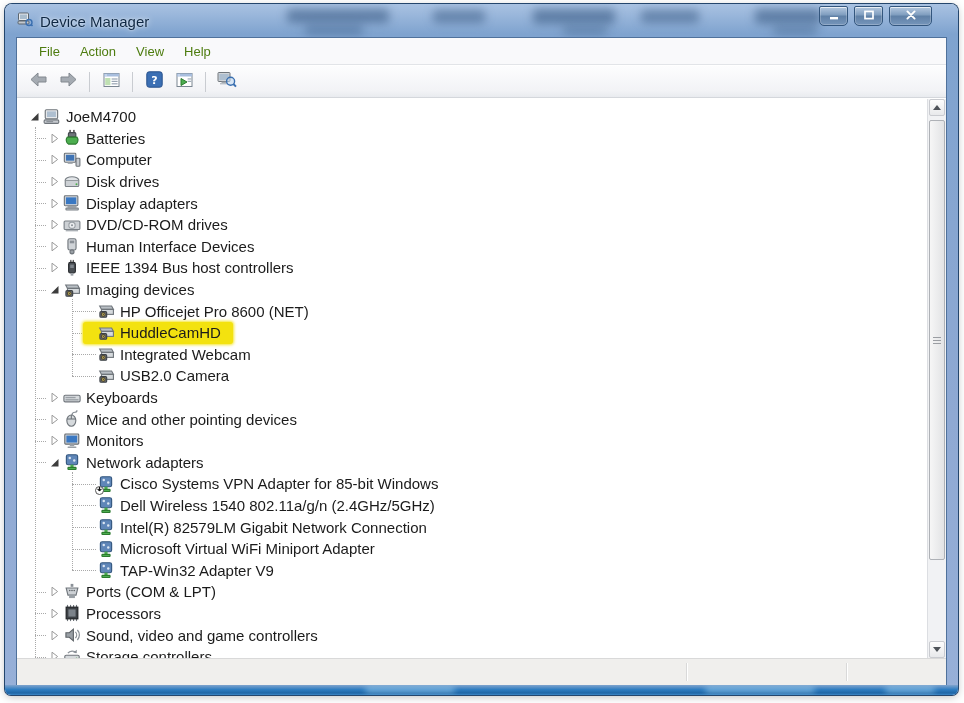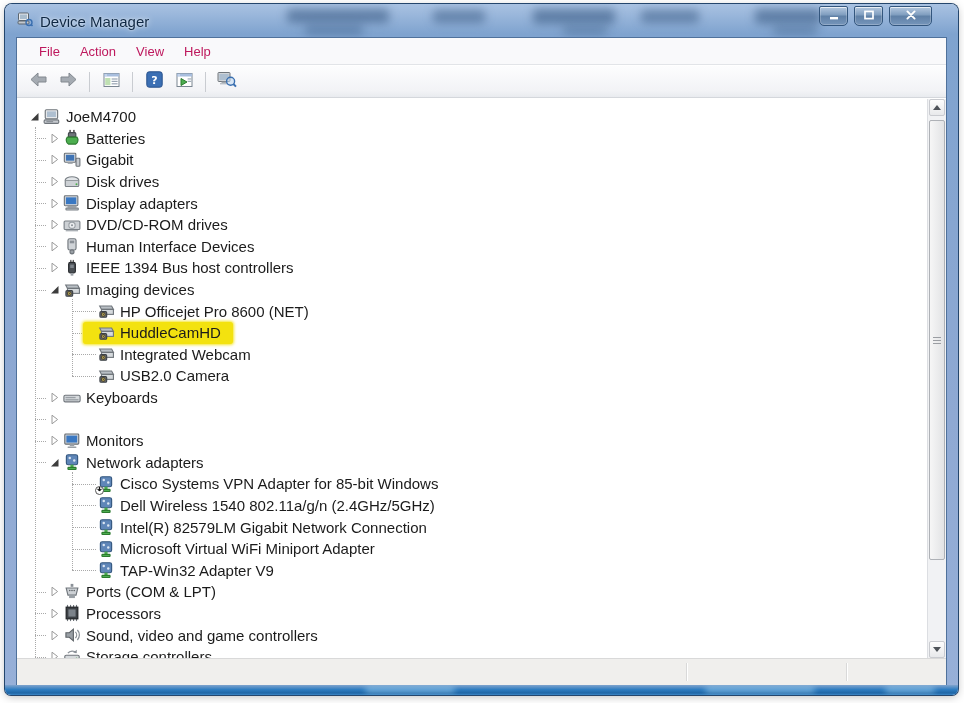--- a/index.html
+++ b/index.html
@@ -24,21 +24,21 @@
   .cap-btn.close { width:43px; }
   .bborder { position:absolute; left:0; right:0; bottom:0; height:10px; border-radius:0 0 6px 6px;
              background:linear-gradient(180deg,#7fa3cd 0%,#2f7dc1 45%,#1f66a6 80%,#3d88c8 100%); overflow:hidden; }
   .streak { position:absolute; top:2px; height:5px; border-radius:3px; background:#9fd0f0; filter:blur(3px); opacity:.8; }
 
   
   .inner { position:absolute; left:11px; right:11px; top:33px; bottom:9px;
            background:#ffffff; border:1px solid #4f719b; }
   .menubar { position:absolute; left:0; right:0; top:0; height:27px; background:#f9f9fb;
              border-bottom:1px solid #e2e4e8; display:flex; align-items:center; padding-left:12px; }
-  .menu-item { font-size:13px; color:#be185d; padding:4px 10px; cursor:default; }
+  .menu-item { font-size:13px; color:#4d7c0f; padding:4px 10px; cursor:default; }
   .toolbar { position:absolute; left:0; right:0; top:28px; height:32px;
              background:linear-gradient(180deg,#fdfdfe 0%,#f2f3f6 80%,#e9ebef 100%);
              border-bottom:1px solid #d4d7dc; display:flex; align-items:center; padding-left:8px; gap:4px; }
   .tb-btn { width:26px; height:24px; display:flex; align-items:center; justify-content:center; border-radius:3px; cursor:pointer; }
   .tb-sep { width:1px; height:20px; background:#c9ccd1; margin:0 4px; }
 
   
   .content { position:absolute; left:0; right:0; top:61px; bottom:27px; background:#fff; overflow:hidden; }
   .tree { position:absolute; left:0; top:0; right:19px; bottom:0; padding-top:7px; overflow:hidden; }
   .row { position:relative; height:21.6px; display:flex; align-items:center; cursor:default; }
@@ -232,21 +232,21 @@
             </span>
             <span class="row-body">
               <span class="ticon">
                 <svg viewBox="0 0 16 16">
                   <rect x="1.2" y="2" width="10.2" height="8" rx="0.8" fill="#d7dbde" stroke="#6f757b"></rect>
                   <rect x="2.6" y="3.4" width="7.4" height="5.2" fill="#3f74b5"></rect>
                   <rect x="4.2" y="10" width="4.4" height="1.4" fill="#9aa0a6"></rect>
                   <rect x="11.6" y="6.4" width="3.4" height="7.2" rx="0.8" fill="#c7cbd0" stroke="#6f757b"></rect>
                 </svg>
               </span>
-              <span class="tlabel">Gigabit</span>
+              <span class="tlabel">Computer</span>
             </span>
           </div>
           <div class="row lvl1">
             <span class="expander">
               <svg width="10" height="11" viewBox="0 0 10 11">
                 <path d="M2 1.2 L7.6 5.5 L2 9.8 Z" fill="#ffffff" stroke="#9a9a9a"></path>
               </svg>
             </span>
             <span class="row-body">
               <span class="ticon">
@@ -425,20 +425,31 @@
                 </svg>
               </span>
               <span class="tlabel">Keyboards</span>
             </span>
           </div>
           <div class="row lvl1">
             <span class="expander">
               <svg width="10" height="11" viewBox="0 0 10 11">
                 <path d="M2 1.2 L7.6 5.5 L2 9.8 Z" fill="#ffffff" stroke="#9a9a9a"></path>
               </svg>
+            </span>
+            <span class="row-body">
+              <span class="ticon">
+                <svg viewBox="0 0 16 16">
+                  <path d="M8 4.6 c0-2 1.4-2.6 2.6-2.6 1 0 1.8-.6 1.8-1.8" fill="none" stroke="#8a9097" stroke-width="1.1"></path>
+                  <ellipse cx="7.4" cy="9.4" rx="4" ry="5" fill="#d6dadd" stroke="#70767c"></ellipse>
+                  <line x1="7.4" y1="4.4" x2="7.4" y2="8" stroke="#70767c"></line>
+                  <line x1="3.5" y1="8" x2="11.3" y2="8" stroke="#70767c"></line>
+                </svg>
+              </span>
+              <span class="tlabel">Mice and other pointing devices</span>
             </span>
           </div>
           <div class="row lvl1">
             <span class="expander">
               <svg width="10" height="11" viewBox="0 0 10 11">
                 <path d="M2 1.2 L7.6 5.5 L2 9.8 Z" fill="#ffffff" stroke="#9a9a9a"></path>
               </svg>
             </span>
             <span class="row-body">
               <span class="ticon">

